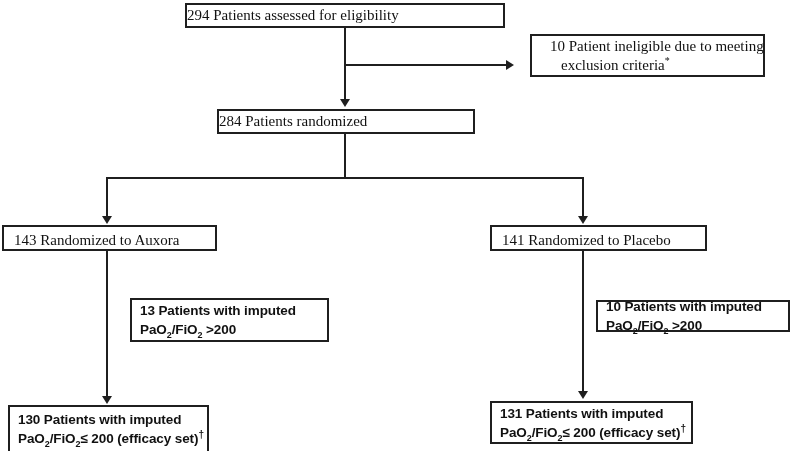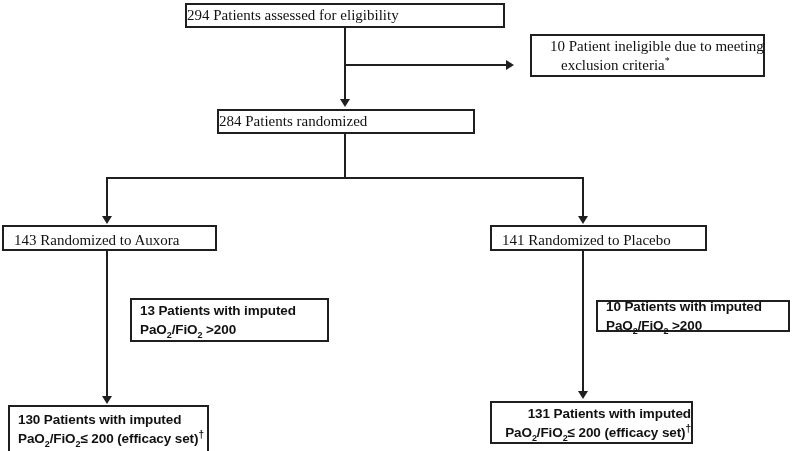--- a/index.html
+++ b/index.html
@@ -106,18 +106,18 @@
   <div class="box sans" style="left:596px; top:300px; width:194px; height:32px; padding-left:8px;">
     <div class="ln">10 Patients with imputed</div>
     <div class="ln"><span>PaO</span><sub>2</sub><span>/FiO</span><sub>2</sub><span> &gt;200</span></div>
   </div>
 
   <div class="box sans" style="left:8px; top:405px; width:201px; height:48px; padding-left:8px;">
     <div class="ln">130 Patients with imputed</div>
     <div class="ln"><span>PaO</span><sub>2</sub><span>/FiO</span><sub>2</sub><span>≤ 200 (efficacy set)</span><sup>†</sup></div>
   </div>
 
-  <div class="box sans" style="left:490px; top:401px; width:203px; height:43px; padding-left:8px;text-align:right;">
+  <div class="box sans" style="left:490px; top:401px; width:203px; height:43px; padding-left:8px;">
     <div class="ln">131 Patients with imputed</div>
     <div class="ln"><span>PaO</span><sub>2</sub><span>/FiO</span><sub>2</sub><span>≤ 200 (efficacy set)</span><sup>†</sup></div>
   </div>
 
 </div>
 
 </body></html>

